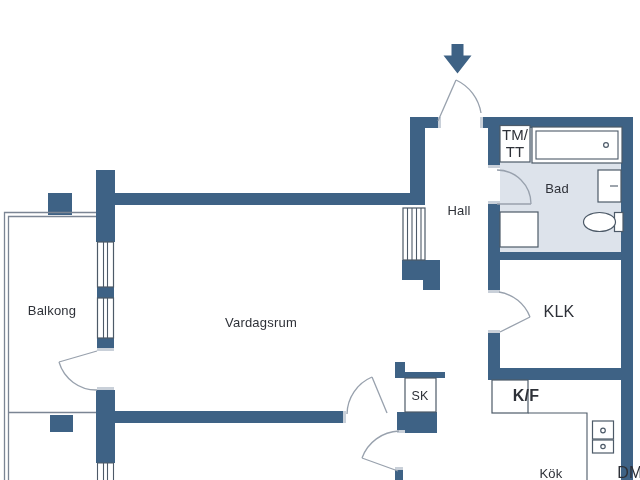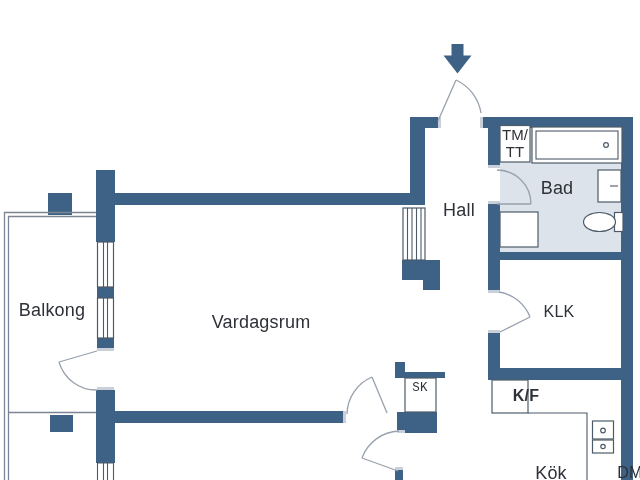--- a/index.html
+++ b/index.html
@@ -5,21 +5,21 @@
   html,body{margin:0;padding:0;background:#ffffff;}
   .plan{
     position:relative;width:640px;height:480px;overflow:hidden;background:#ffffff;
     font-family:"Liberation Sans",sans-serif;
   }
   .plan svg{position:absolute;left:0;top:0;}
   .lbl{
     position:absolute;transform:translate(-50%,-50%);
     color:#2e3138;white-space:nowrap;letter-spacing:0.2px;
   }
-  .fs14{font-size:18px;}
+  .fs14{font-size:13px;}
   .fs13{font-size:16px;}
   .fs12{font-size:12.5px;}
   .tmtt{
     position:absolute;transform:translate(-50%,-50%);
     color:#2e3138;font-size:15px;line-height:1.15;text-align:center;
   }
   .wall{fill:#3e6285;}
   .floorbath{fill:#dde3eb;}
   .fix{fill:#ffffff;stroke:#4d5a68;stroke-width:1.2;}
   .fixline{fill:none;stroke:#4d5a68;stroke-width:1.1;}
@@ -168,17 +168,17 @@
   <div class="lbl fs14" style="left:261px;top:322px;text-align:center;">Vardagsrum</div>
   <div class="lbl fs14" style="left:459px;top:210px;">Hall</div>
   <div class="lbl fs14" style="left:557px;top:188px;">Bad</div>
   <div class="lbl fs13" style="left:559px;top:312px;">KLK</div>
   <div class="lbl fs14" style="left:510px;top:473px;margin-left:41px;">Kök</div>
 
   <div class="tmtt" style="left:515px;top:143px;">
     <div>TM/</div>
     <div>TT</div>
   </div>
-  <div class="lbl fs12" style="left:420px;top:388px;font-family:Liberation Mono, monospace;">SK</div>
+  <div class="lbl fs12" style="left:420px;top:396px;">SK</div>
   <div class="lbl fs13" style="left:526px;top:396px;font-weight:bold;">K/F</div>
   <div class="lbl fs13" style="left:604px;top:473px;margin-left:26px;">DM</div>
 
 </div>
 
 </body></html>

